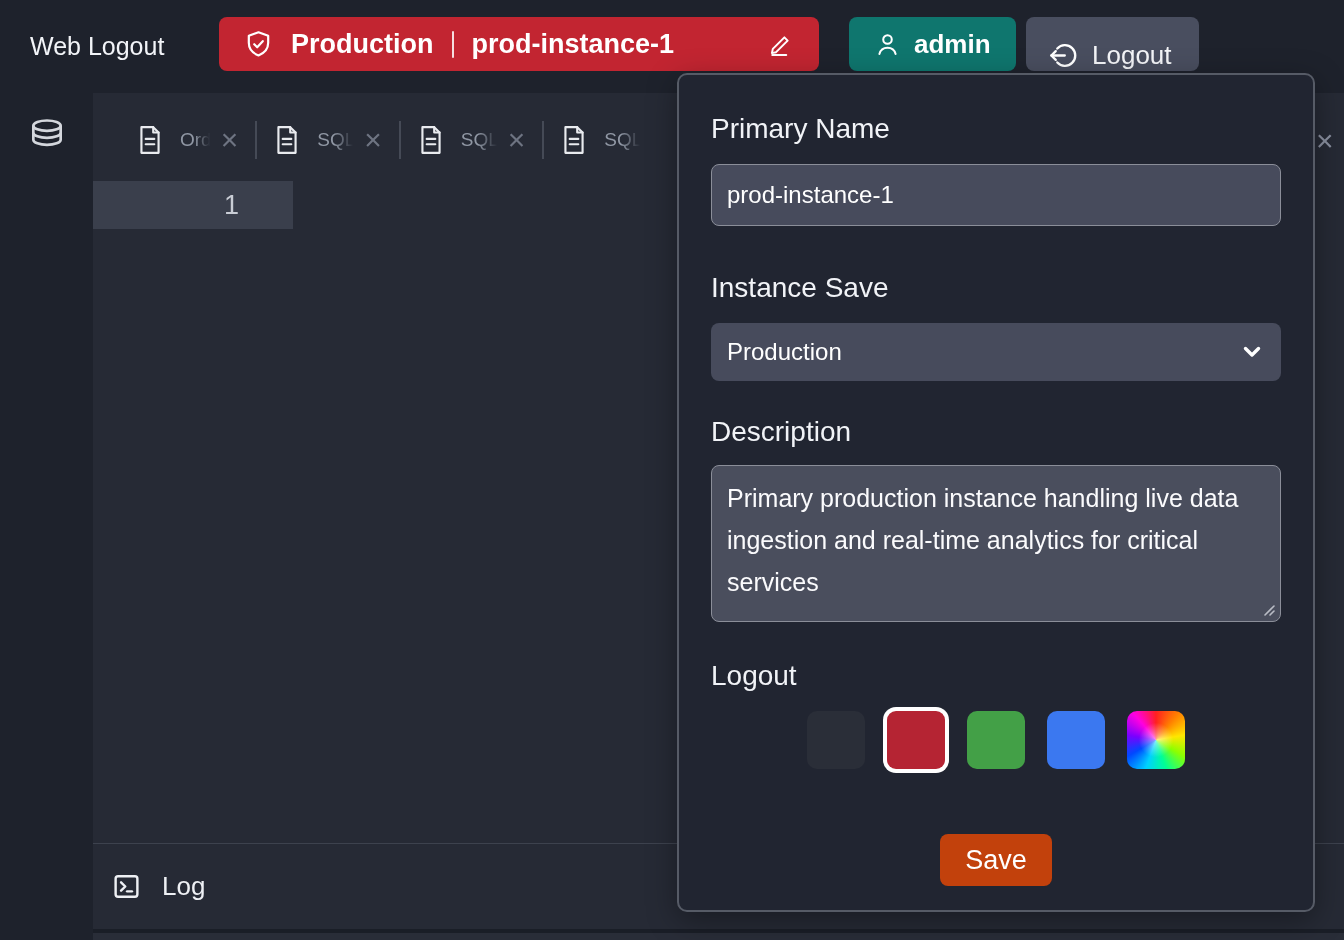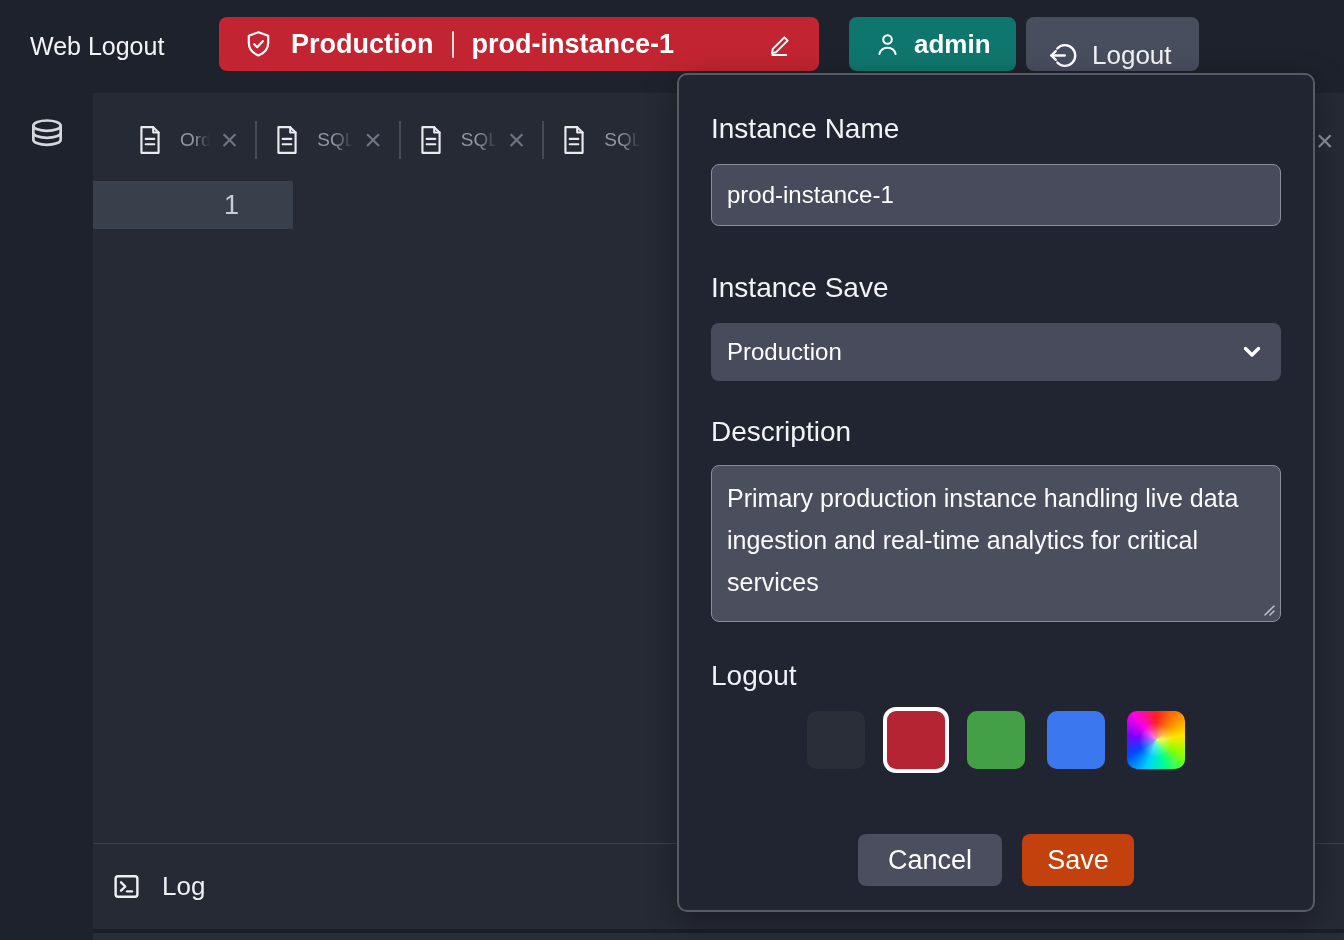--- a/index.html
+++ b/index.html
@@ -222,21 +222,21 @@
     </div>
 
     <div class="bottom-divider"></div>
     <div class="bottom-strip"></div>
   </main>
 
   <span class="stray-close">×</span>
 
   <div class="modal">
 
-    <div class="m-label">Instance Name</div>
+    <div class="m-label">Primary Name</div>
     <input class="field-input" type="text" value="prod-instance-1" style="">
 
     <div class="m-label">Instance Save</div>
     <div class="field-select">
       <span>Production</span>
       <span class="chev">
         <svg width="24" height="24" viewBox="0 0 24 24" fill="none" stroke="#ffffff" stroke-width="3.4" stroke-linecap="round" stroke-linejoin="round">
           <polyline points="5.5 8.5 12 15 18.5 8.5"></polyline>
         </svg>
       </span>
@@ -256,18 +256,17 @@
     <div class="m-label">Logout</div>
     <div class="swatch-row">
       <div class="swatch" style="background: rgb(42, 46, 56);"></div>
       <div class="swatch selected" style="background: rgb(181, 36, 51);"></div>
       <div class="swatch" style="background: rgb(67, 160, 71);"></div>
       <div class="swatch" style="background: rgb(59, 120, 240);"></div>
       <div class="swatch swatch-rainbow"></div>
     </div>
 
     <div class="actions">
-      <button class="btn btn-cancel">Cancel</button>
       <button class="btn btn-save">Save</button>
     </div>
   </div>
 
 </div>
 
 </body></html>

